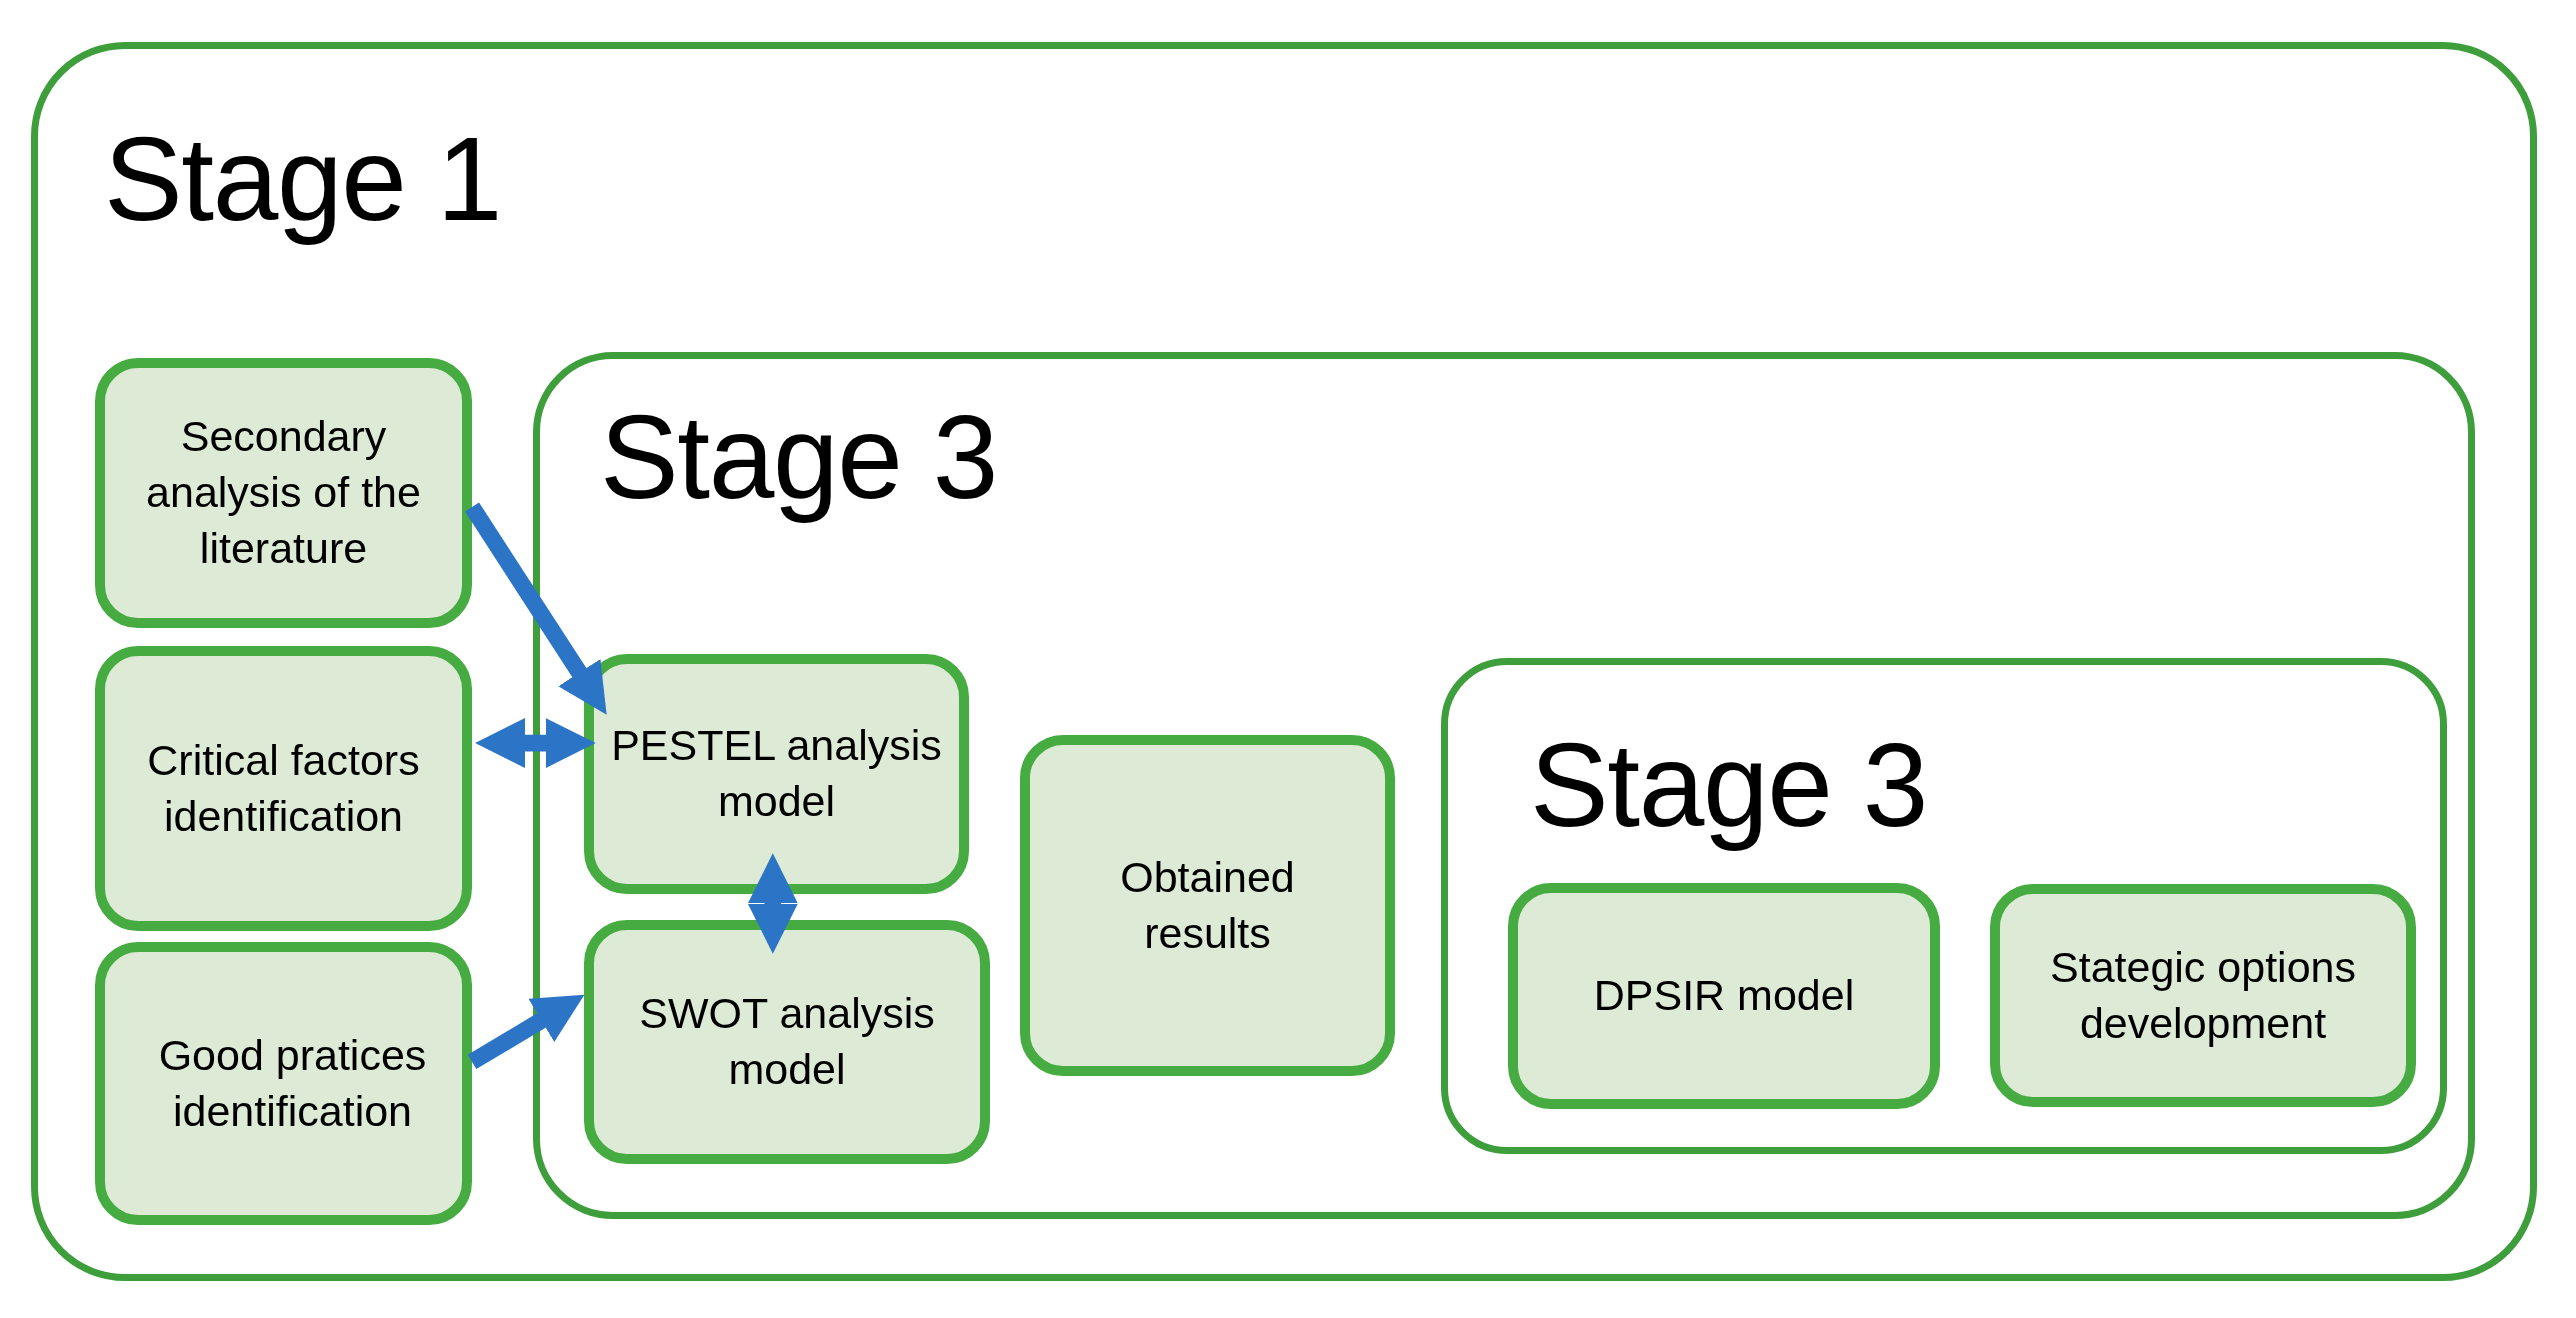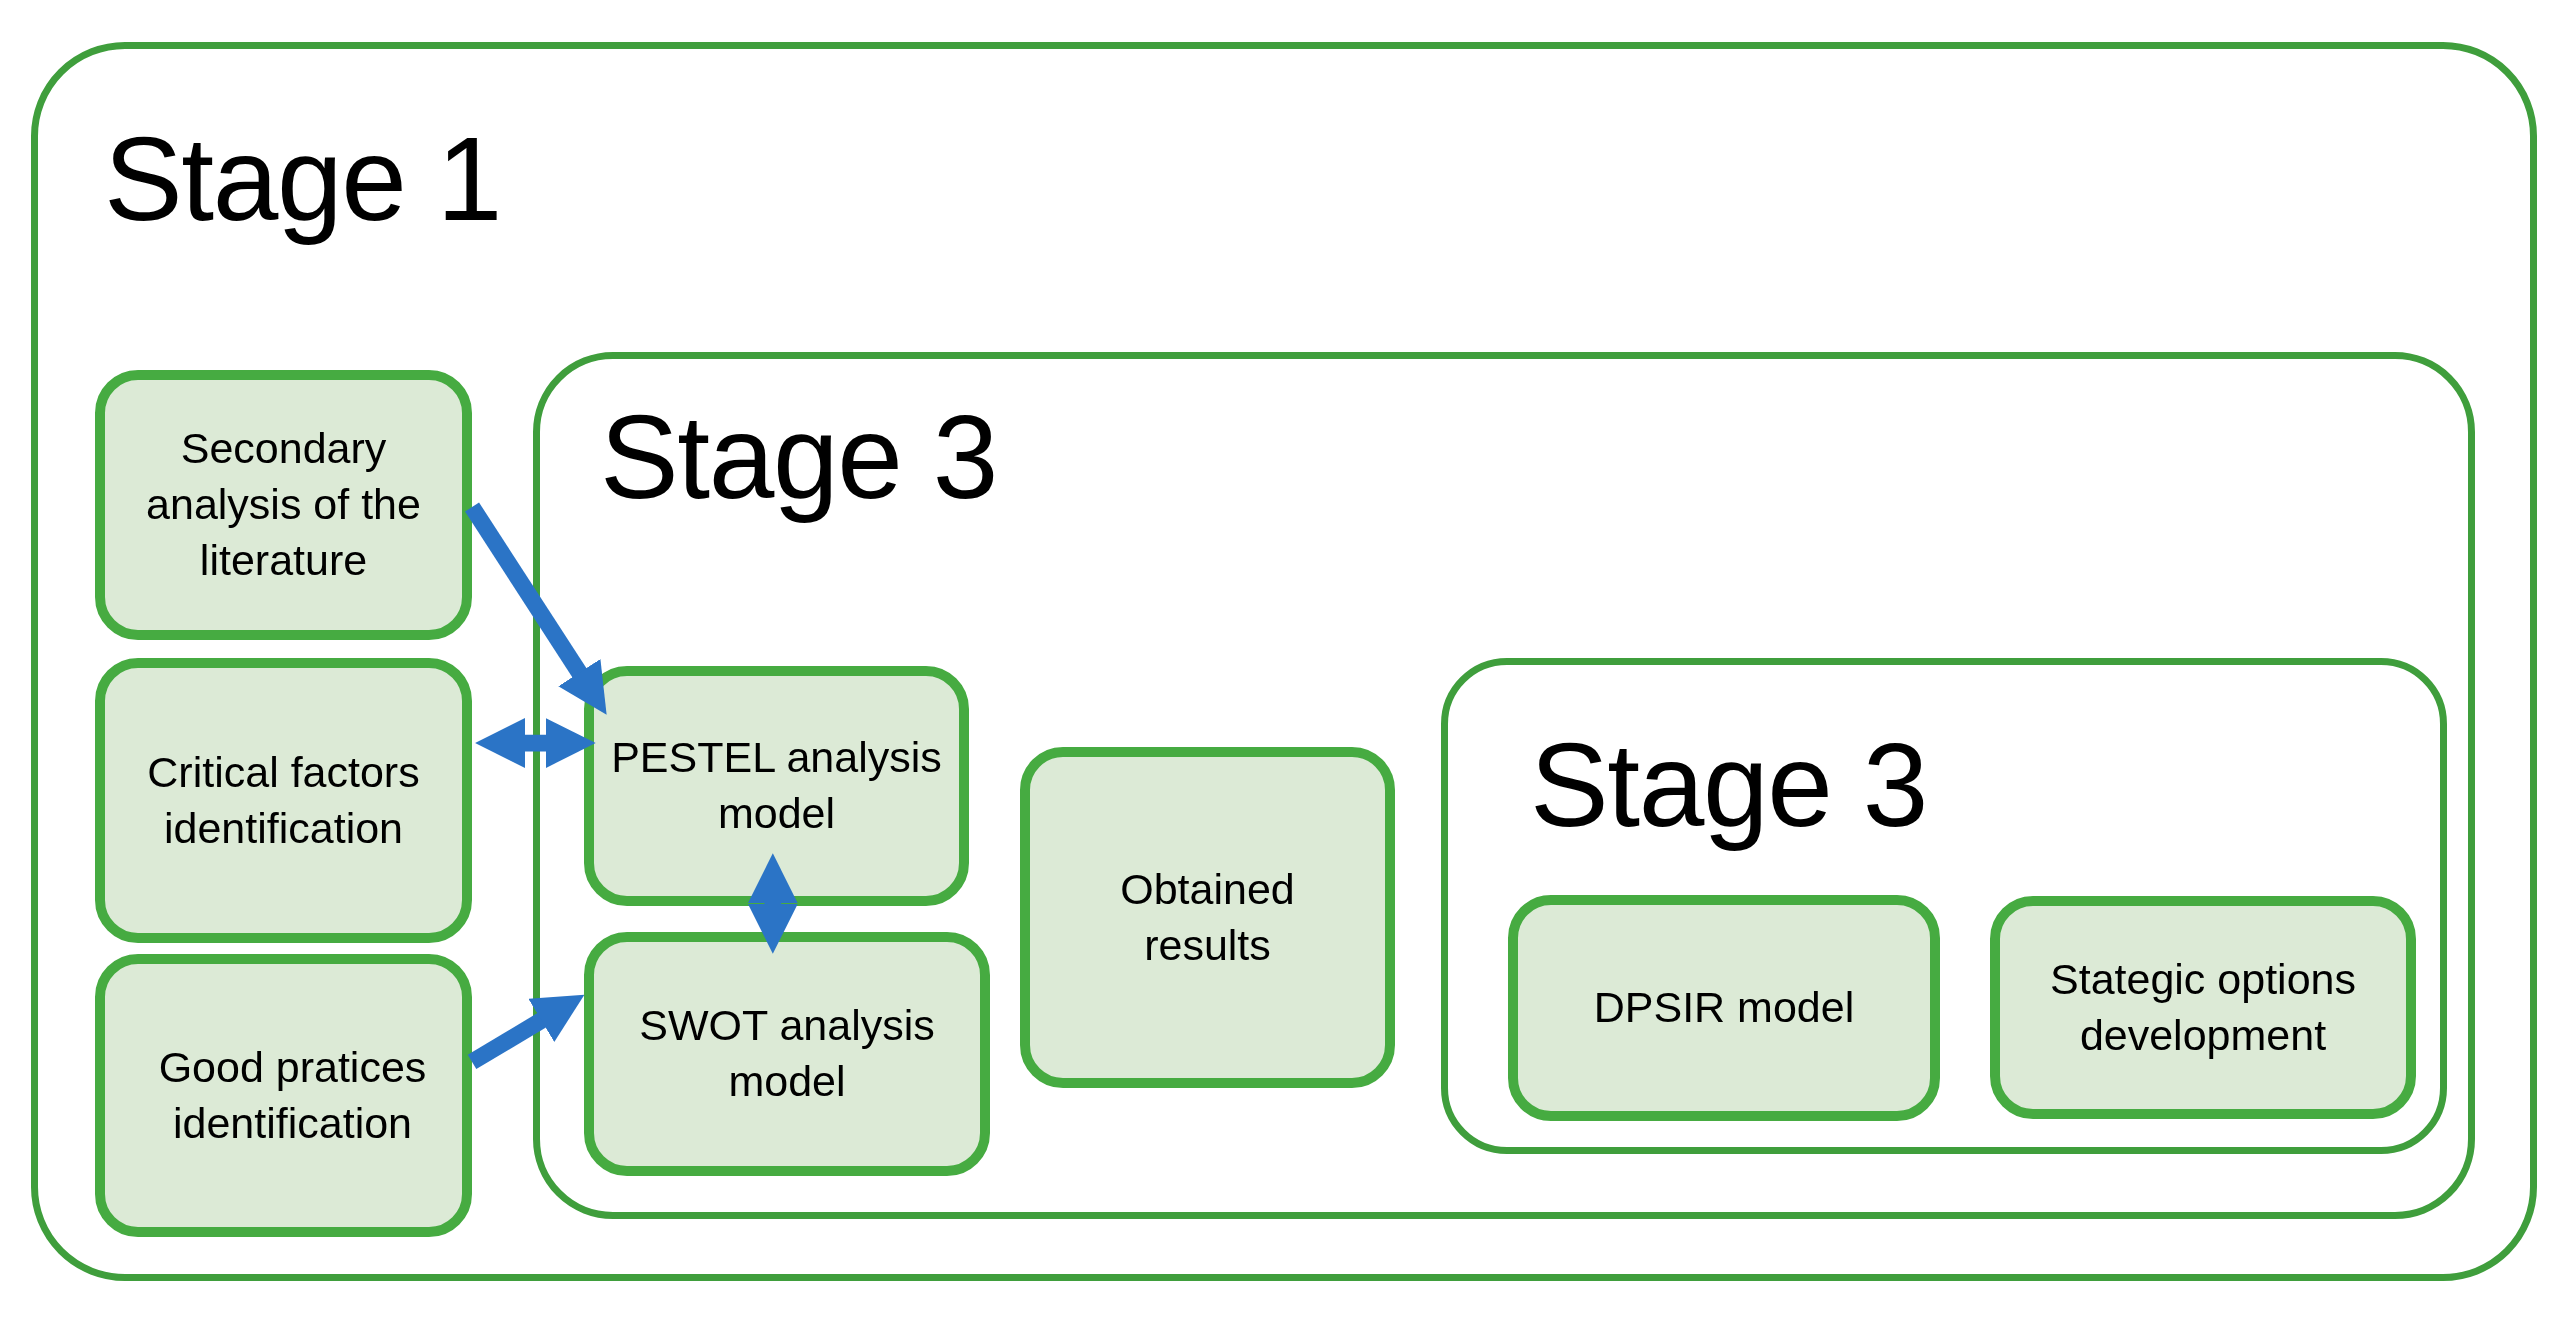--- a/index.html
+++ b/index.html
@@ -46,21 +46,20 @@
     border: 10.4px solid var(--box-border, #46ab41);
     border-radius: 43px;
     display: flex;
     align-items: center;
     justify-content: center;
     text-align: center;
     font-size: 43px;
     line-height: 1.3;
     color: var(--text, #000000);
     padding: 0 14px;
-    margin-top: 12px;
   }
   #box-secondary { left: 95px;  top: 358px;  width: 377px; height: 270px; }
   #box-critical  { left: 95px;  top: 646px;  width: 377px; height: 285px; }
   #box-good      { left: 95px;  top: 942px; width: 377px; height: 283px; padding-left: 32px; }
   #box-pestel    { left: 584px;  top: 654px;  width: 385px; height: 240px; justify-content: flex-end; }
   #box-swot      { left: 584px;  top: 920px; width: 406px; height: 244px; }
   #box-obtained  { left: 1020px; top: 735px; width: 375px; height: 341px; padding: 0 44px; }
   #box-dpsir     { left: 1508px; top: 883px; width: 432px; height: 226px; }
   #box-stategic  { left: 1990px; top: 884px; width: 426px; height: 223px; }
 

